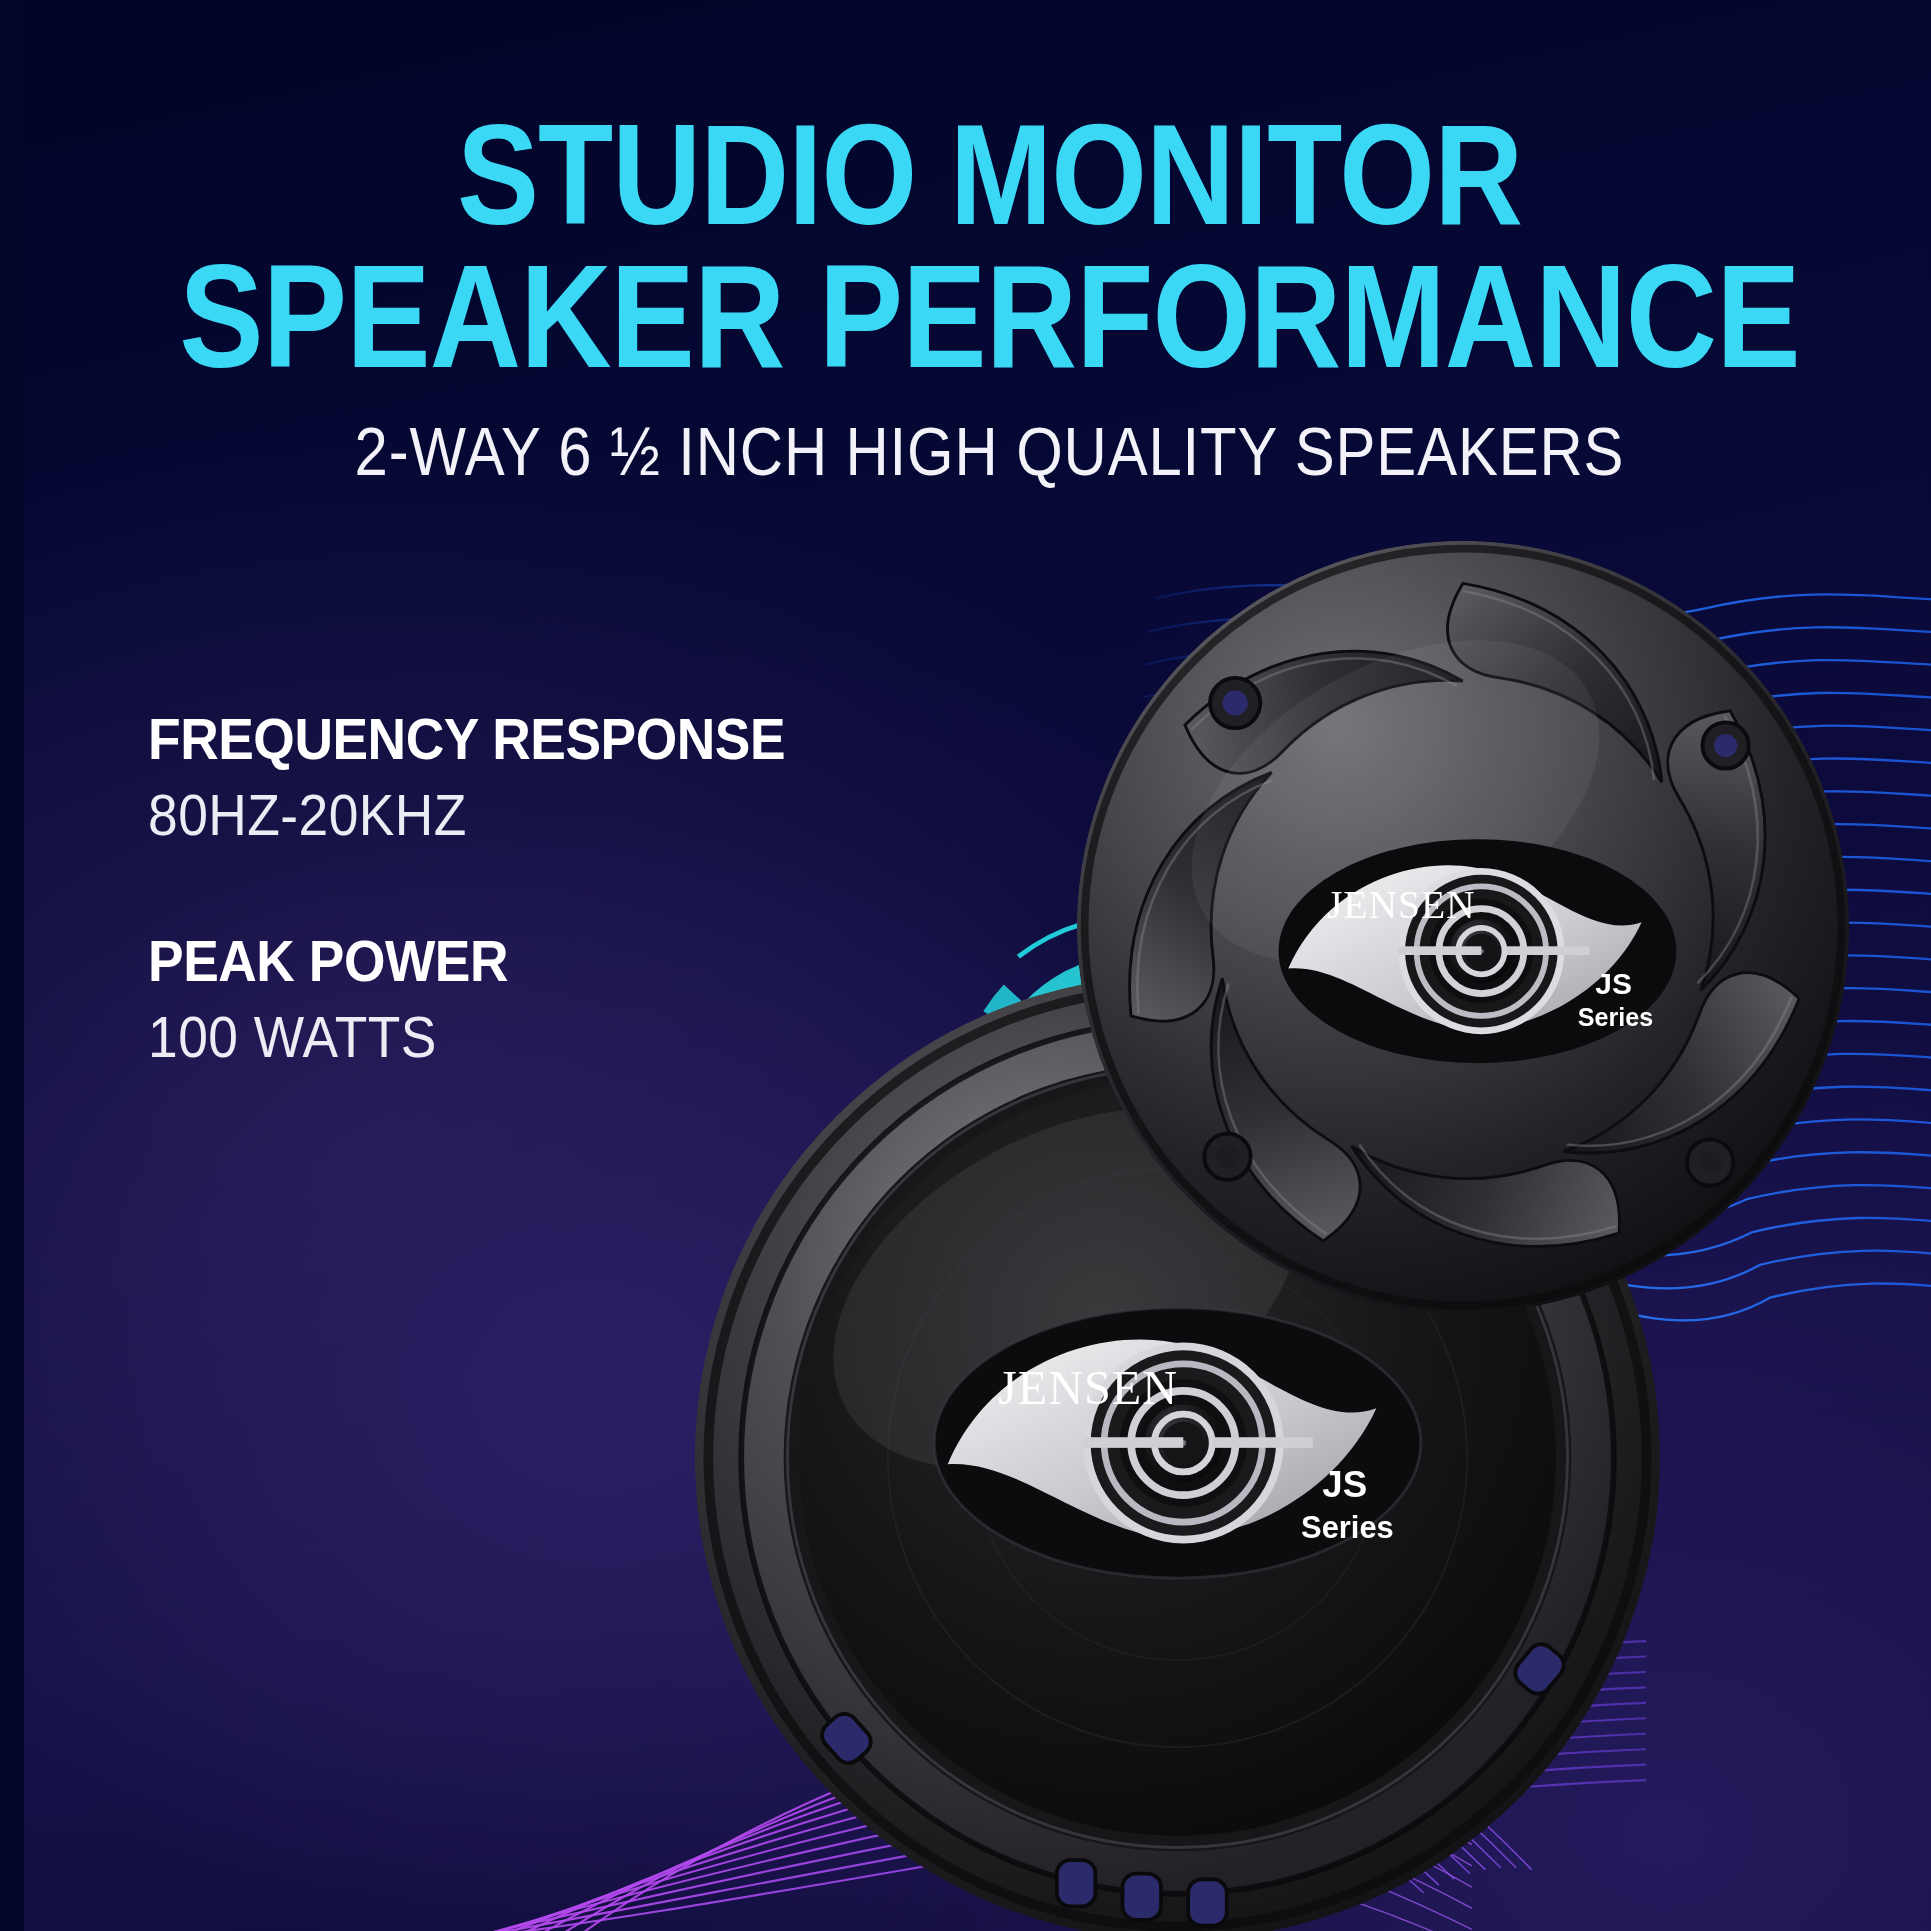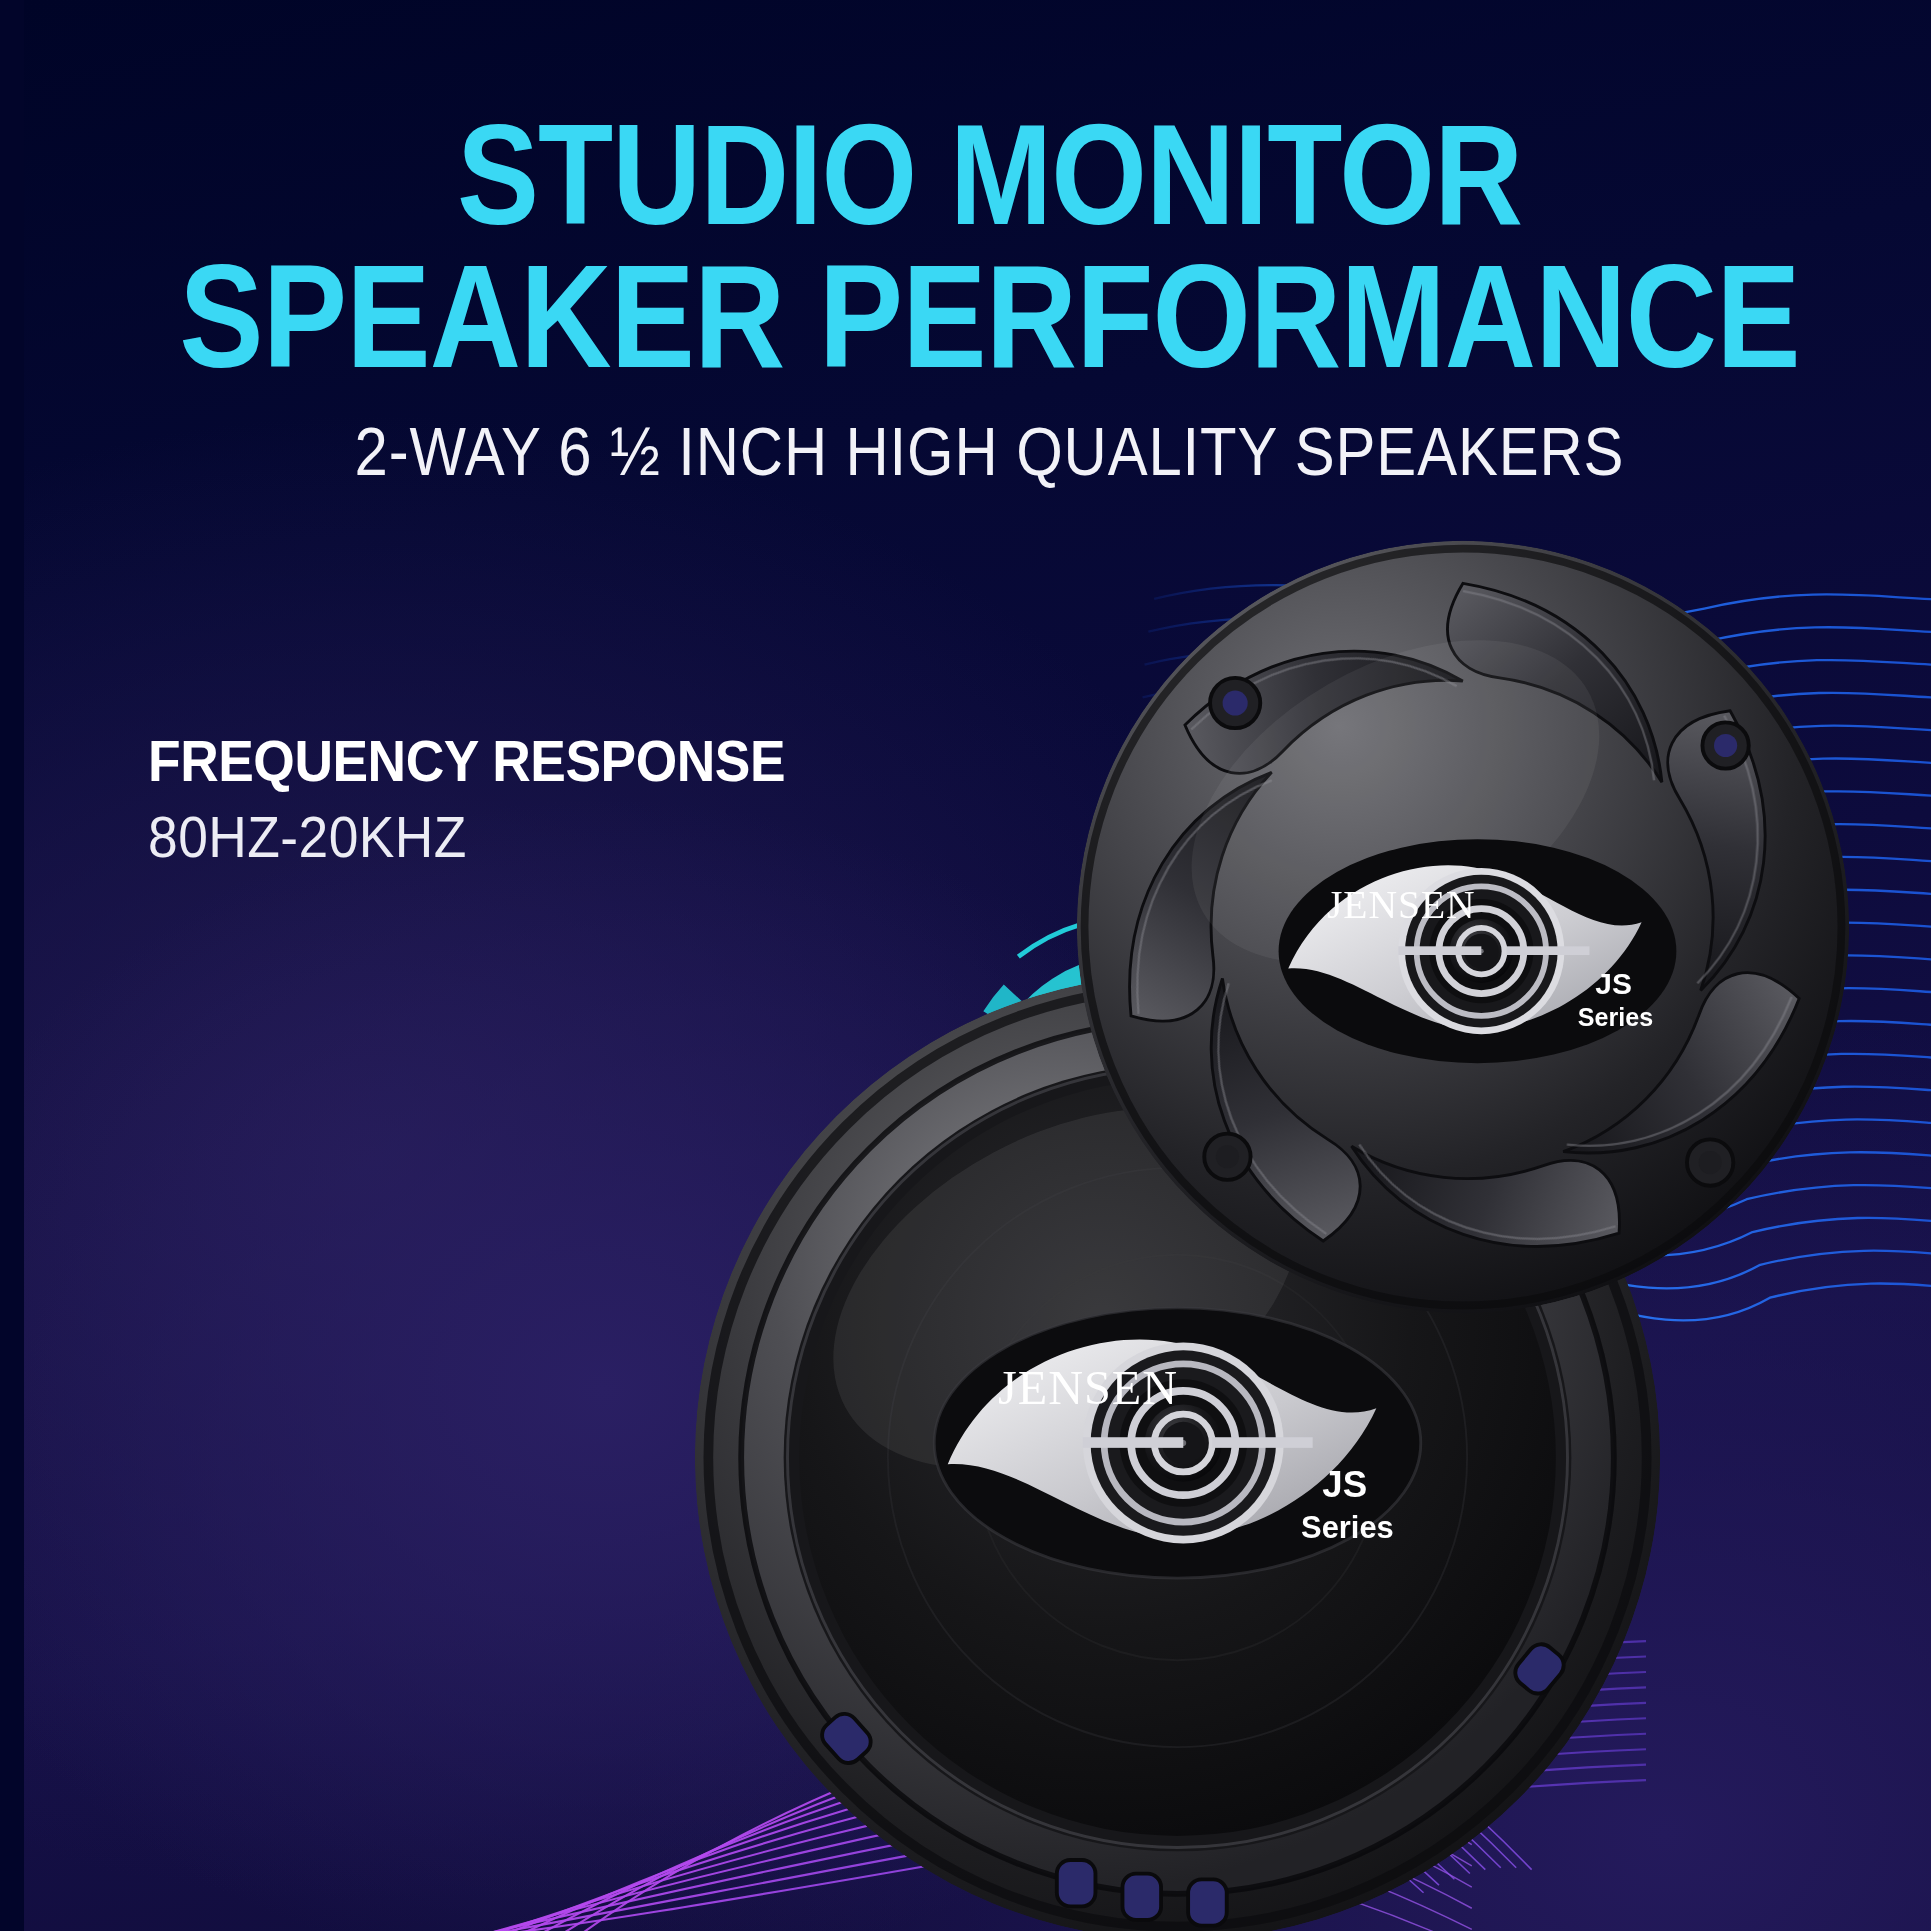--- a/index.html
+++ b/index.html
@@ -56,21 +56,21 @@
     font-weight:300;
     letter-spacing:1px;
     transform:scaleX(0.88);
     transform-origin:center center;
     white-space:nowrap;
   }
 
   
   #specs {
     position:absolute;
-    top:730px; left:124px;
+    top:708px; left:124px;
     width:792px;
   }
   .spec { margin-bottom:83px; }
   .spec:last-child { margin-bottom:0; }
 
   .spec-label {
     color:#ffffff;
     font-weight:bold;
     font-size:58px;
     letter-spacing:-0.5px;
@@ -238,20 +238,24 @@
 
   <div id="specs">
 
     <div class="spec">
       <div class="spec-label">FREQUENCY RESPONSE</div>
       <div class="spec-value">80HZ-20KHZ</div>
     </div>
 
 
 
+    <div class="spec">
+      <div class="spec-label">PEAK POWER</div>
+      <div class="spec-value">100 WATTS</div>
+    </div>
 
   </div>
 
   <svg id="hud" viewBox="0 0 420 420">
     <g transform="translate(210,210)">
 
       <circle r="196" fill="none" stroke="#23d6e2" stroke-width="5" stroke-dasharray="560 1240" transform="rotate(-128)" opacity="0.95"></circle>
       <circle r="196" fill="none" stroke="#23d6e2" stroke-width="5" stroke-dasharray="120 1240" transform="rotate(58)" opacity="0.95"></circle>
 
       <circle r="172" fill="none" stroke="#21c9d6" stroke-width="26" stroke-dasharray="3 9" transform="rotate(-148)" pathLength="100" opacity="0.9" stroke-dashoffset="0"></circle>

